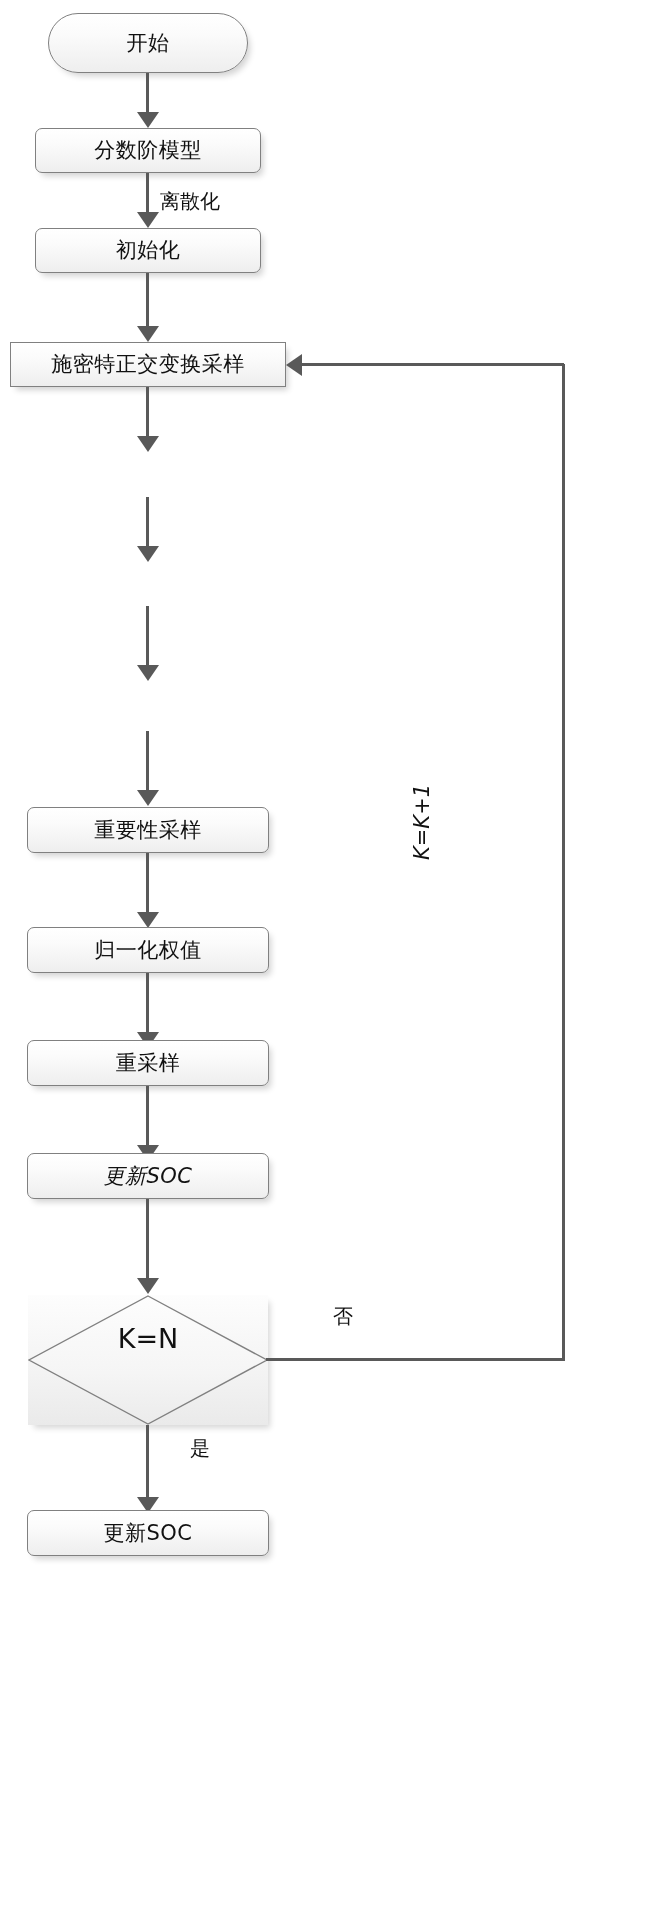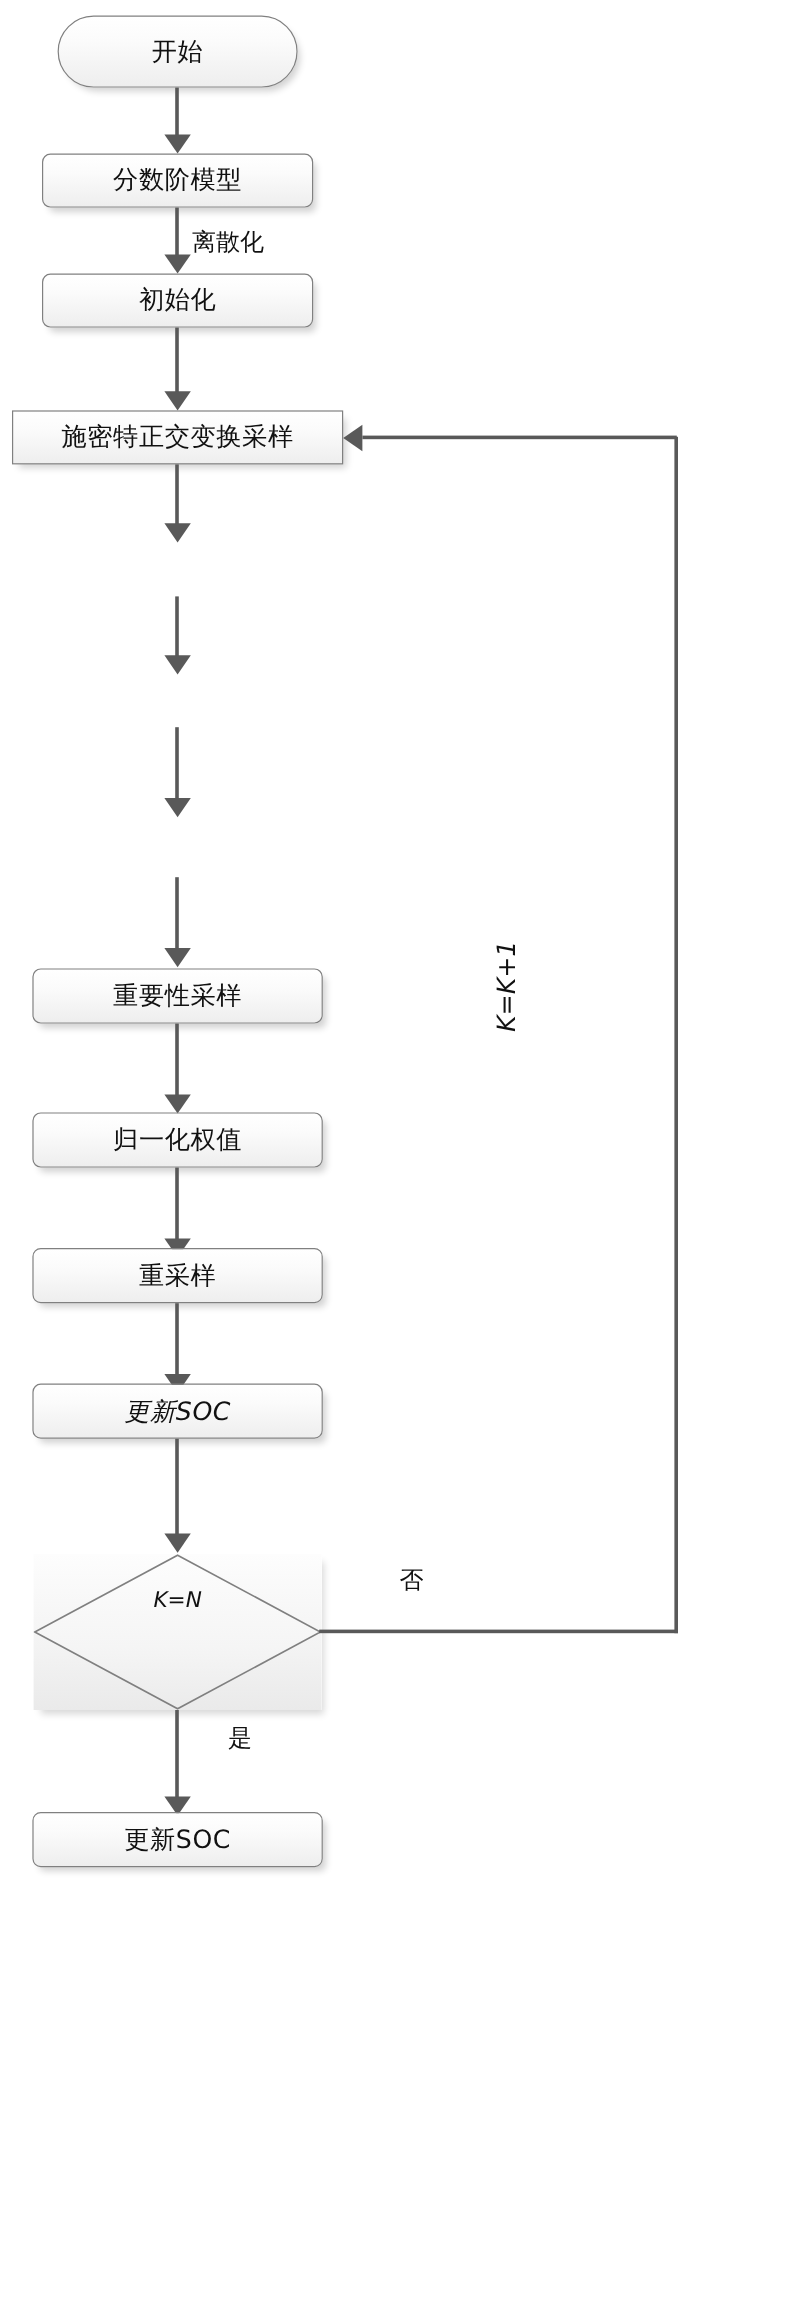--- a/index.html
+++ b/index.html
@@ -30,21 +30,21 @@
     background:linear-gradient(180deg,#fdfdfd 0%,#f3f3f3 60%,#eaeaea 100%);
     box-shadow:4px 5px 6px -2px rgba(0,0,0,0.16);
   }
   .diamond .dshape{
     position:absolute;inset:0;
   }
   .diamond .dlabel{
     position:absolute;left:0;right:0;top:28px;
     text-align:center;
     font-family:"DejaVu Sans","Liberation Sans",sans-serif;
-    font-size:18px;font-style:italic;color:#111;
+    font-size:27px;color:#111;
   }
 
   
   .vline{position:absolute;width:3.2px;background:#595959;}
   .hline{position:absolute;height:3.2px;background:#595959;}
   .arrow-down{
     position:absolute;width:0;height:0;
     border-left:11px solid transparent;
     border-right:11px solid transparent;
     border-top:16px solid #595959;

